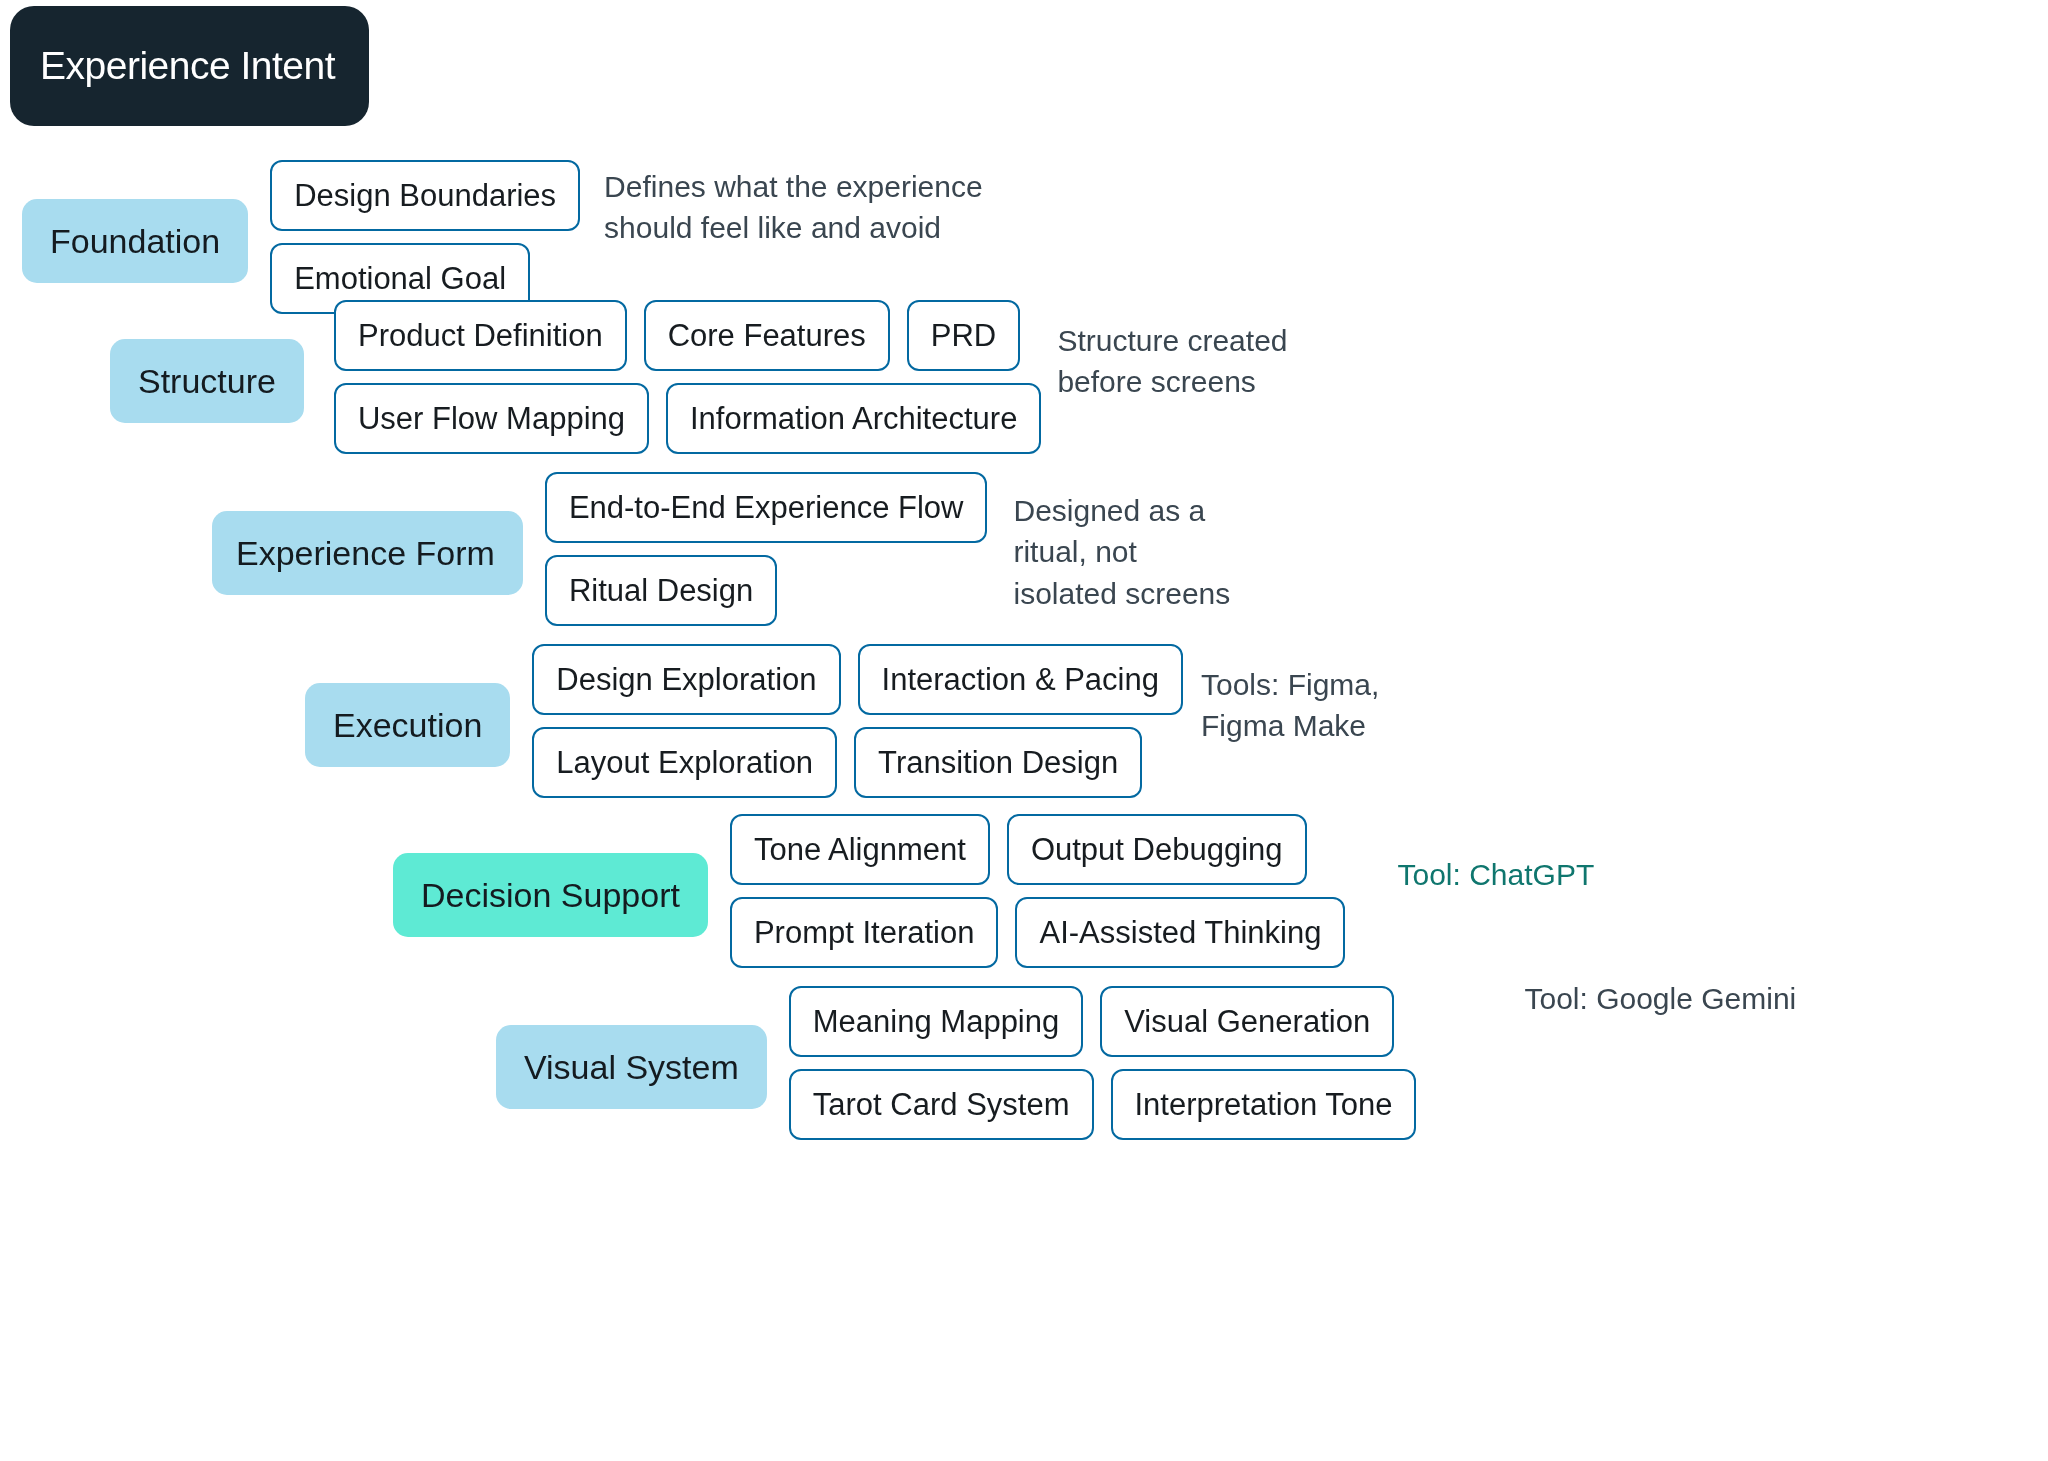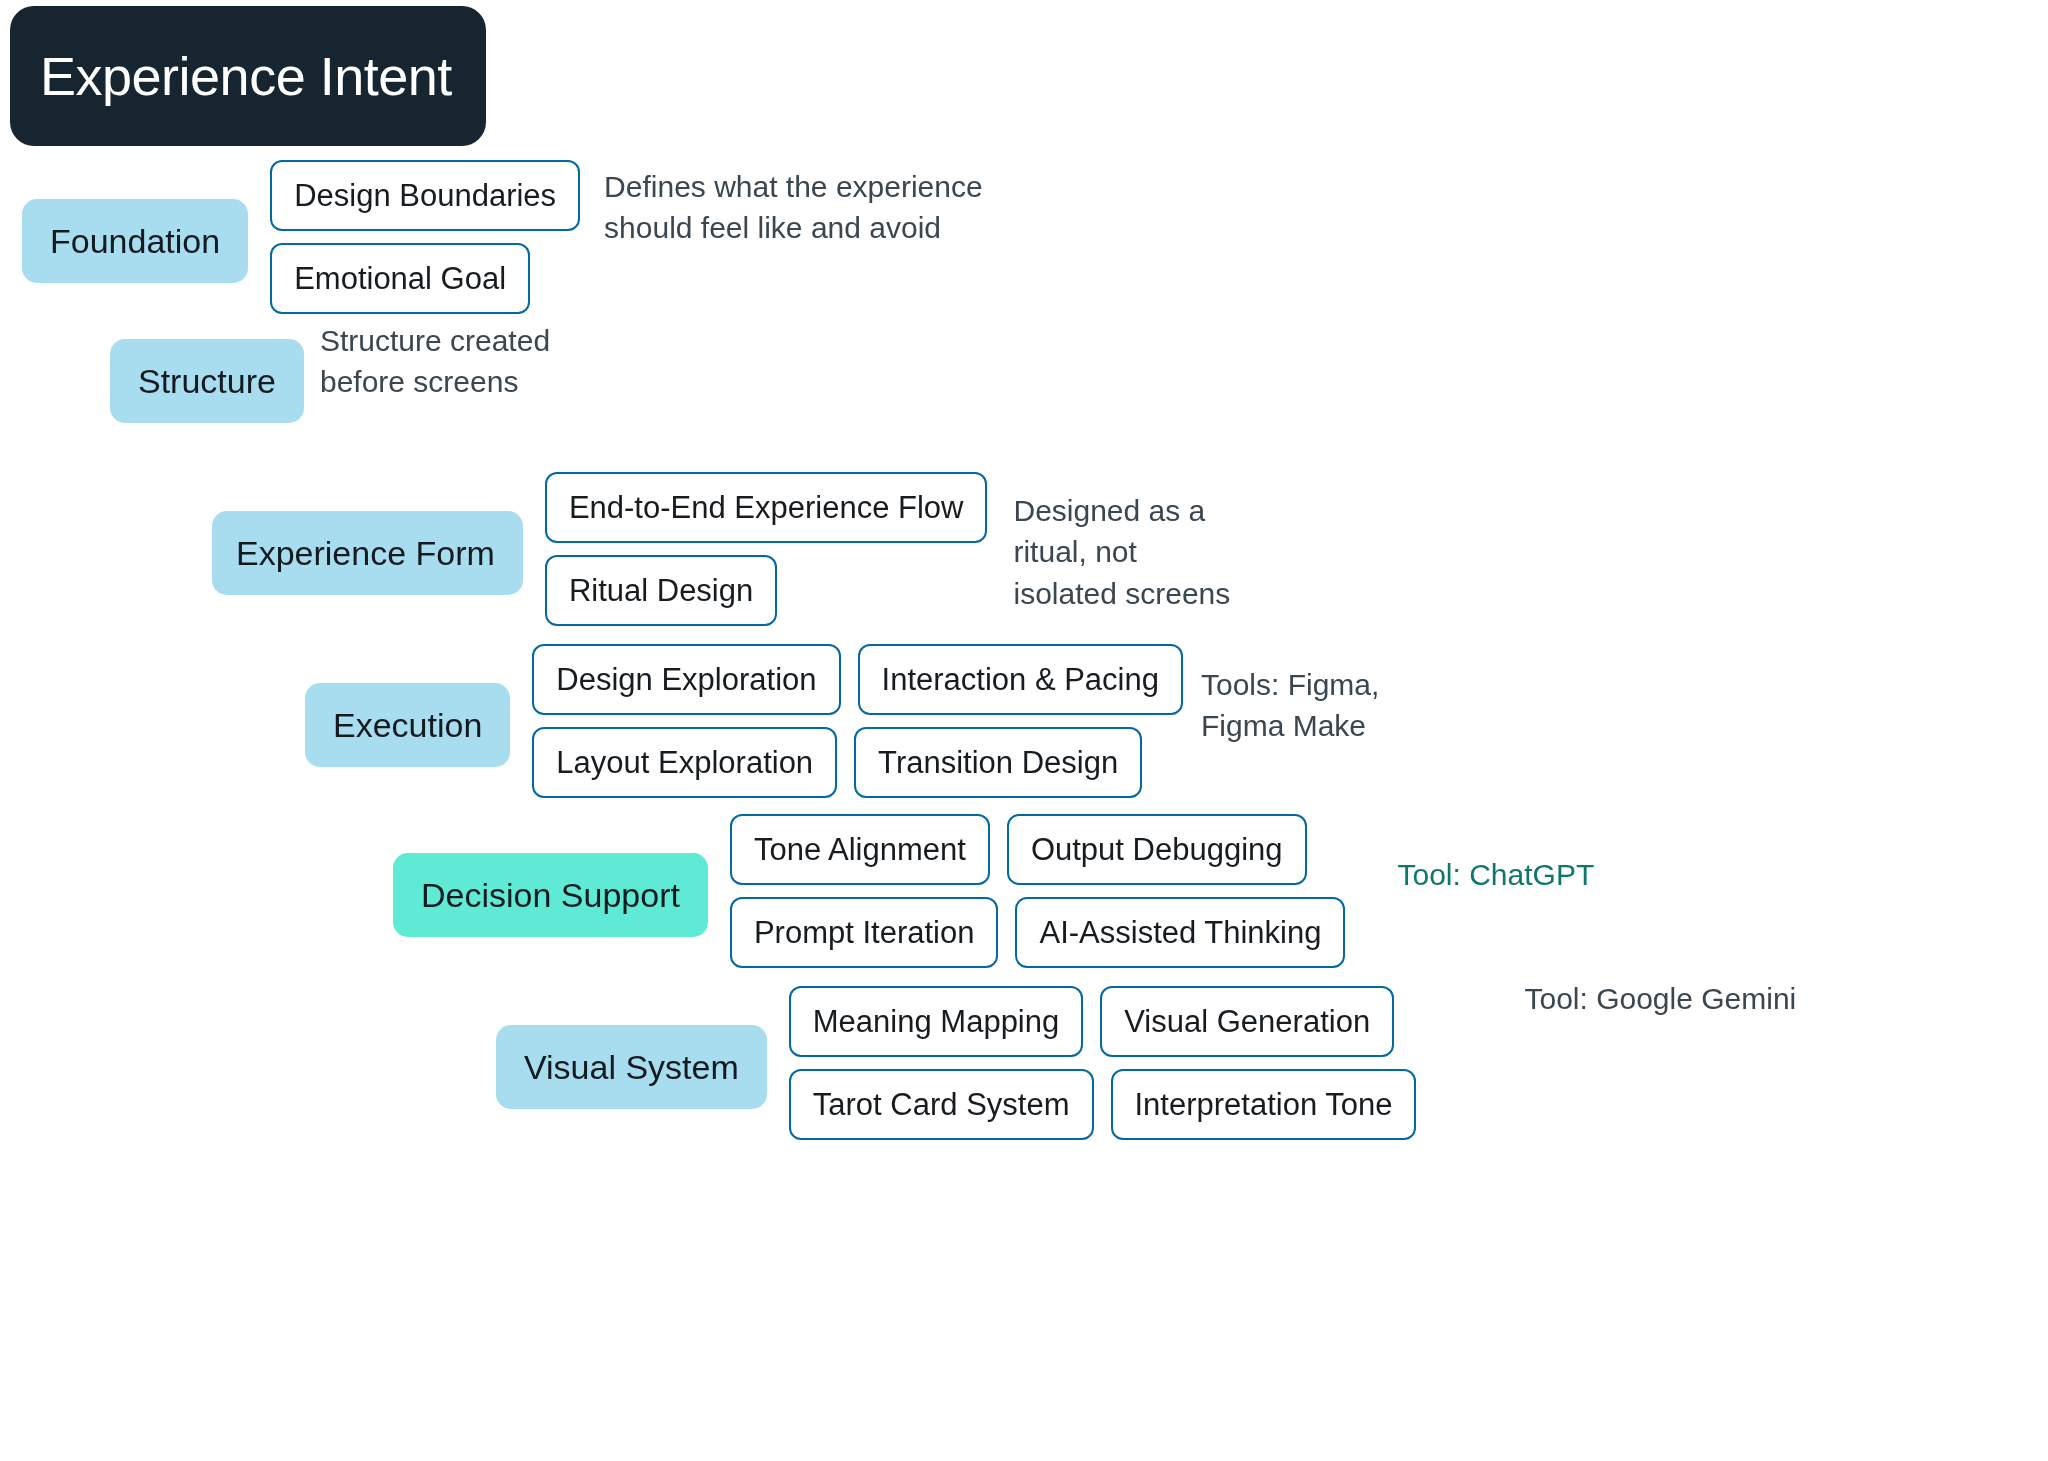--- a/index.html
+++ b/index.html
@@ -6,25 +6,25 @@
   body{
     width:2048px;height:1461px;background:#ffffff;
     font-family:"Liberation Sans", sans-serif;
     -webkit-font-smoothing:antialiased;
     overflow:hidden;position:relative;
   }
 
   
   .title-badge{
     position:absolute;left:10px;top:6px;
-    height:140px;box-sizing:border-box;
+    height:120px;box-sizing:border-box;
     display:flex;align-items:center;
     padding:0 34px 0 30px;
     background:#16252f;border-radius:24px;
-    color:#ffffff;font-size:54px;letter-spacing:-0.5px;
+    color:#ffffff;font-size:39px;letter-spacing:-0.5px;
   }
 
   
   .rows{position:absolute;left:0;top:160px;width:2048px;}
   .row{position:relative;display:flex;align-items:flex-start;}
 
   .cat-wrap{display:flex;align-items:center;flex:0 0 auto;}
   .cat-pill{
     background:#a8dcef;border-radius:15px;
     color:#141b20;font-size:34px;line-height:1;
@@ -66,20 +66,31 @@
         <div class="pill-line">
           <div class="pill">Emotional Goal</div>
         </div>
       </div>
       <div class="note" style="margin-left: 24px; margin-top: 6px; color: rgb(58, 70, 80);">Defines what the experience
 should feel like and avoid</div>
     </div>
     <div class="row" style="position: absolute; left: 110px; top: 140px;">
       <div class="cat-wrap" style="min-height: 162px;">
         <div class="cat-pill" style="background: rgb(168, 220, 239);">Structure</div>
+      </div>
+      <div class="pill-grid" style="margin-left: 30px;">
+        <div class="pill-line">
+          <div class="pill">Product Definition</div>
+          <div class="pill">Core Features</div>
+          <div class="pill">PRD</div>
+        </div>
+        <div class="pill-line">
+          <div class="pill">User Flow Mapping</div>
+          <div class="pill">Information Architecture</div>
+        </div>
       </div>
       <div class="note" style="margin-left: 16px; margin-top: 20px; color: rgb(58, 70, 80);">Structure created
 before screens</div>
     </div>
     <div class="row" style="position: absolute; left: 212px; top: 312px;">
       <div class="cat-wrap" style="min-height: 162px;">
         <div class="cat-pill" style="background: rgb(168, 220, 239); padding-left: 24px;">Experience Form</div>
       </div>
       <div class="pill-grid" style="margin-left: 22px;">
         <div class="pill-line">

